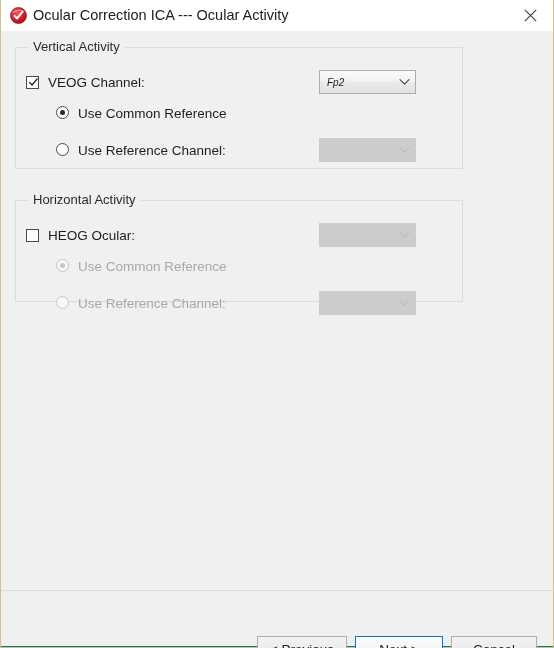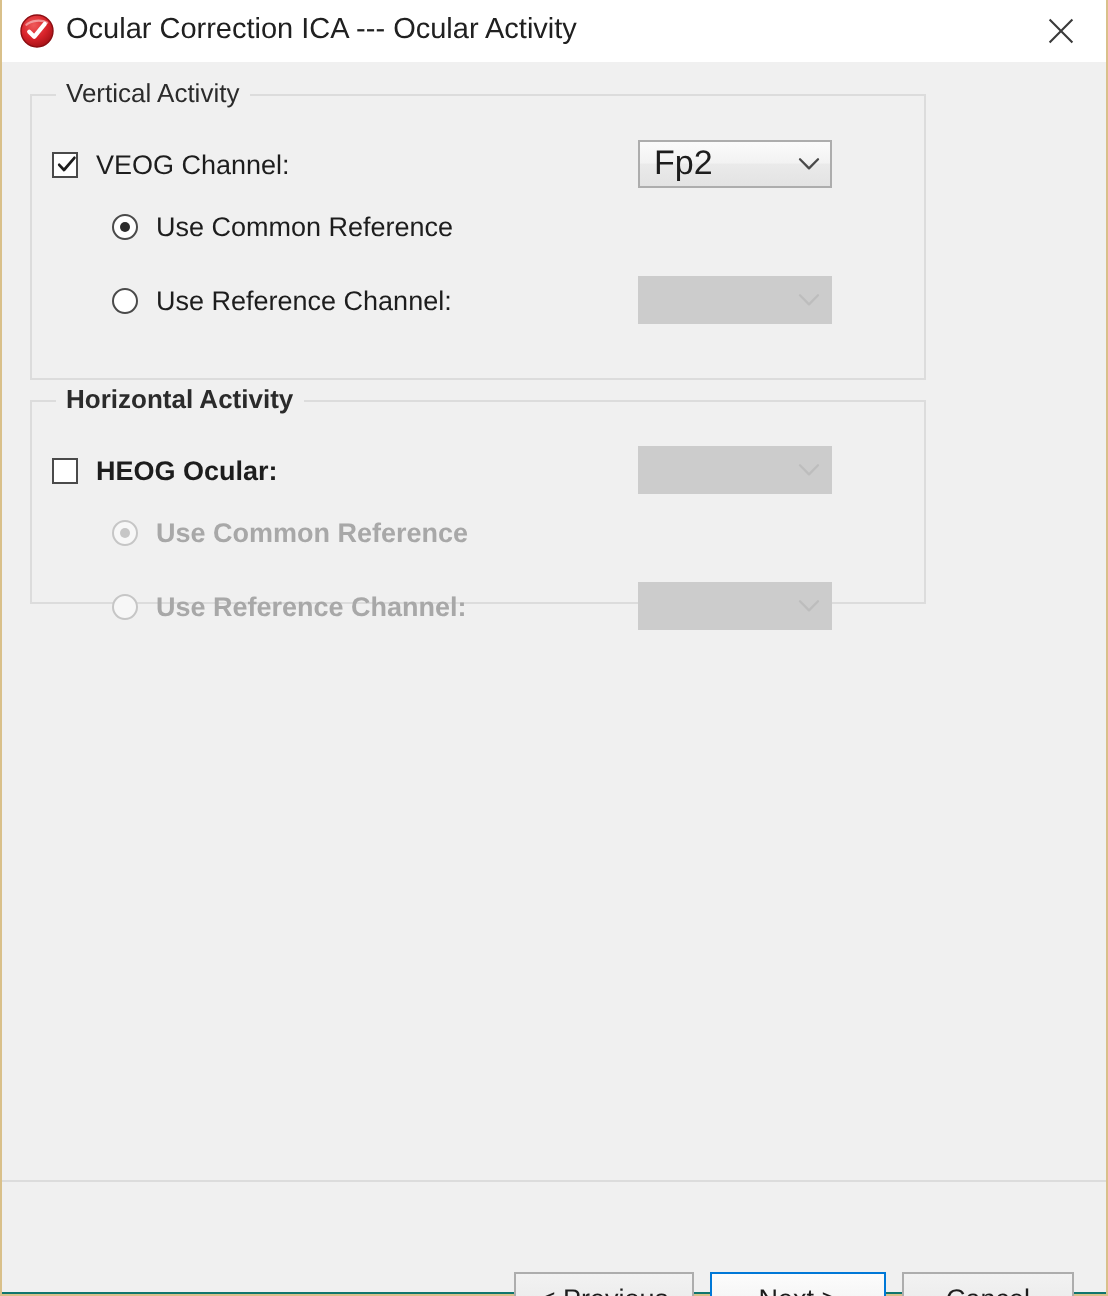--- a/index.html
+++ b/index.html
@@ -118,21 +118,20 @@
   .cb-label {
     margin-left: 9px;
     font-size: 13.5px;
     color: #1d1d1d;
     white-space: nowrap;
   }
 
   
   .rb-wrap {
     display: flex;
-    align-items: center;
   }
   .radio {
     width: 13px; height: 13px;
     box-sizing: border-box;
     border-radius: 50%;
     border: 1px solid #4a4a4a;
     background: #ffffff;
     position: relative;
     flex: none;
   }
@@ -169,24 +168,25 @@
     box-sizing: border-box;
     border: 1px solid #adadad;
     background: linear-gradient(to bottom, #fbfbfb 0%, #f2f2f2 48%, #eaeaea 50%, #e3e3e3 100%);
     display: flex;
     align-items: center;
     cursor: default;
   }
   .combo .combo-text {
     flex: 1;
     padding-left: 7px;
-    font-size: 17px;
+    font-size: 10px;
     color: #1d1d1d;
     white-space: nowrap;
     overflow: hidden;
+    font-style: italic;
   }
   .combo .combo-arrow {
     width: 22px;
     display: flex;
     align-items: center;
     justify-content: center;
   }
   .combo.disabled {
     border: 1px solid #cccccc;
     background: #cccccc;
@@ -256,21 +256,21 @@
 
     <span id="close-btn">
       <svg width="13" height="13" viewBox="0 0 13 13">
         <path d="M0.8 0.8 L12.2 12.2 M12.2 0.8 L0.8 12.2" stroke="#3a3a3a" stroke-width="1.05" fill="none"></path>
       </svg>
     </span>
   </div>
 
   <div id="client">
 
-    <div class="groupbox" style="left:14px; top:16px; width:448px; height:143px;">
+    <div class="groupbox" style="left:14px; top:16px; width:448px; height:122px;">
 
       <span class="group-label">Vertical Activity</span>
 
       <div class="row" style="left:10px; top:24px;">
         <span class="cb-wrap">
           <span class="checkbox">
             <svg class="tick" viewBox="0 0 11 11">
               <path d="M1.6 5.4 L4.0 8.0 L9.2 1.9" fill="none" stroke="#1d1d1d" stroke-width="1.35" stroke-linecap="round" stroke-linejoin="round"></path>
             </svg>
           </span>
@@ -304,21 +304,21 @@
       <div class="combo disabled" style="left:303px; top:90px;">
         <span class="combo-text"></span>
         <span class="combo-arrow">
           <svg width="11" height="8" viewBox="0 0 11 8">
             <path d="M1 1.6 L5.5 6.2 L10 1.6" fill="none" stroke="#bdbdbd" stroke-width="1.15" stroke-linecap="round" stroke-linejoin="round"></path>
           </svg>
         </span>
       </div>
     </div>
 
-    <div class="groupbox" style="left:14px; top:169px; width:448px; height:102px;font-weight:bold;">
+    <div class="groupbox" style="left:14px; top:169px; width:448px; height:102px;">
 
       <span class="group-label">Horizontal Activity</span>
 
       <div class="row" style="left:10px; top:24px;">
         <span class="cb-wrap">
           <span class="checkbox"></span>
           <span class="cb-label">HEOG Ocular:</span>
         </span>
       </div>
 

